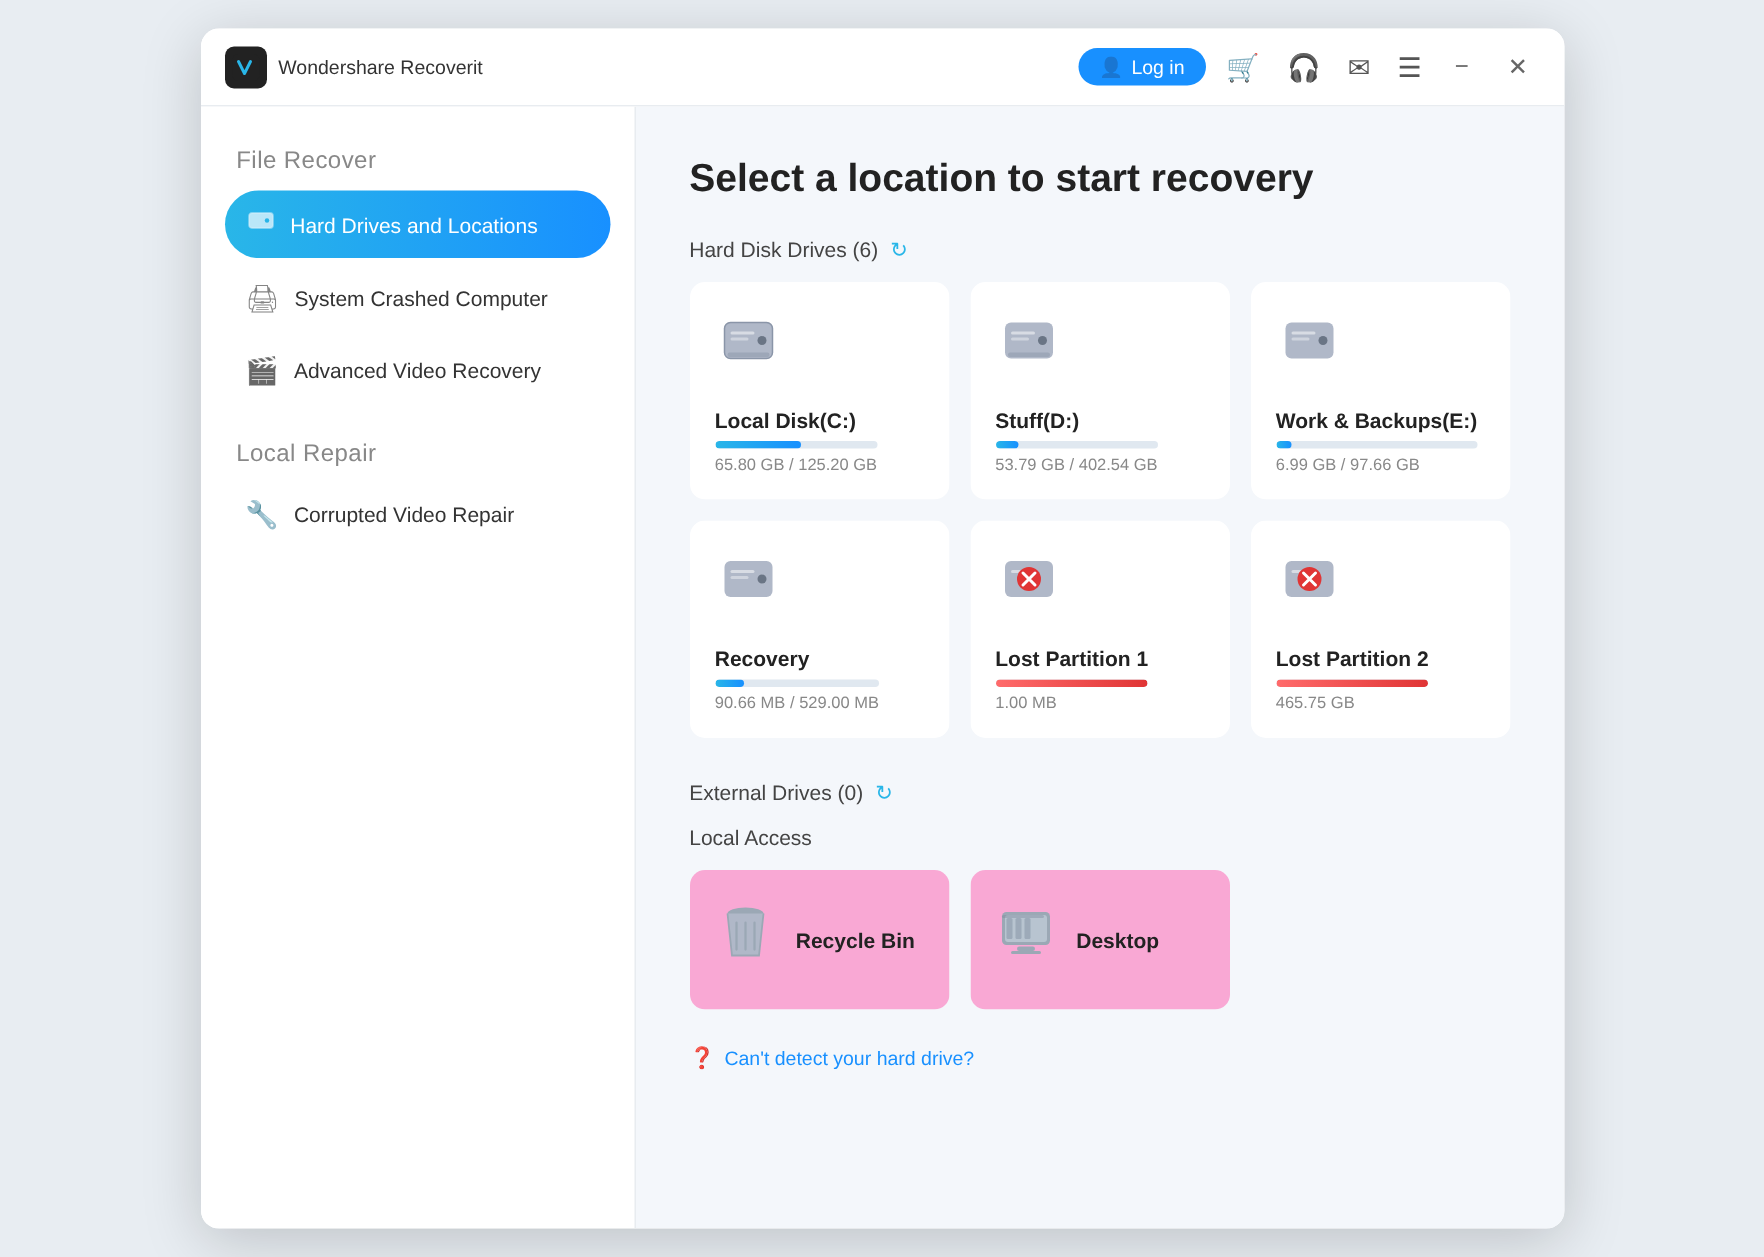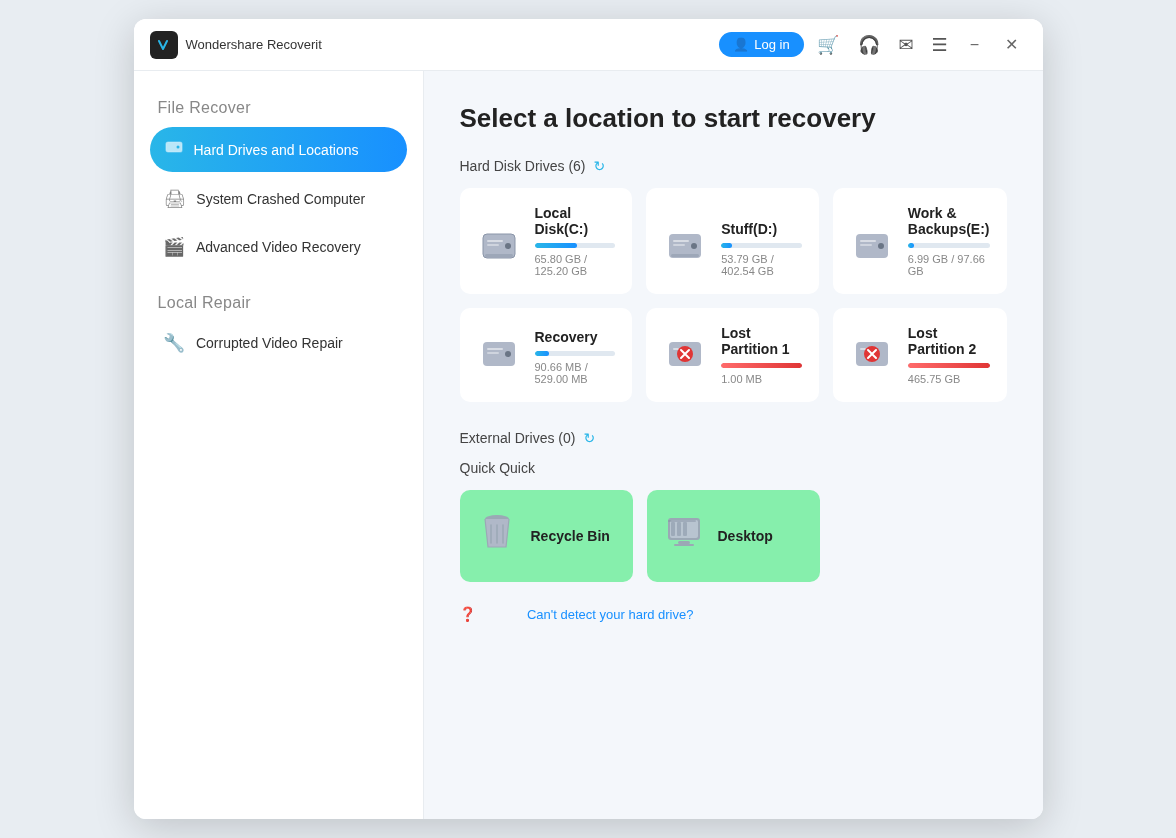--- a/index.html
+++ b/index.html
@@ -176,25 +176,26 @@
       display: grid;
       grid-template-columns: repeat(3, 1fr);
       gap: 14px;
       margin-bottom: 28px;
     }
     .drive-card {
       background: #fff;
       border-radius: 10px;
       padding: 16px;
       display: flex;
-      align-items: flex-end;
+      align-items: flex-start;
       gap: 14px;
       cursor: pointer;
       border: 1.5px solid transparent;
       transition: border-color 0.15s, box-shadow 0.15s;
+      flex-direction: column;
     }
     .drive-icon {
       font-size: 36px;
       flex-shrink: 0;
     }
     .drive-info { flex: 1; }
     .drive-name {
       font-size: 14px;
       font-weight: 600;
       color: #222;
@@ -219,21 +220,21 @@
     }
 
     
     .quick-access-grid {
       display: grid;
       grid-template-columns: repeat(3, 1fr);
       gap: 14px;
       margin-bottom: 24px;
     }
     .qa-card {
-      background: #86efac;
+      background: #f9a8d4;
       border-radius: 10px;
       padding: 20px 16px;
       display: flex;
       align-items: center;
       gap: 14px;
       cursor: pointer;
       border: 1.5px solid transparent;
       transition: border-color 0.15s, box-shadow 0.15s;
     }
     .qa-icon {
@@ -249,21 +250,20 @@
     .footer-link {
       display: flex;
       align-items: center;
       gap: 6px;
       margin-top: 8px;
     }
     .footer-link a {
       font-size: 13px;
       color: #1890ff;
       text-decoration: none;
-      margin-left: 44px;
     }
     .help-icon { color: #1890ff; font-size: 14px; }
   </style>
 </head>
 <body>
 
 <div class="app-window">
 
   <div class="title-bar">
     <div class="title-bar-left">
@@ -444,21 +444,21 @@
           </div>
         </div>
       </div>
 
       <div class="section-header">
         <span>External Drives (0)</span>
         <span class="refresh-icon">↻</span>
       </div>
 
       <div class="section-header" style="margin-top:4px;">
-        <span>Quick Quick</span>
+        <span>Local Access</span>
       </div>
 
       <div class="quick-access-grid">
 
         <div class="qa-card">
           <div class="qa-icon">
             <svg width="40" height="42" viewBox="0 0 40 42" fill="none">
               <ellipse cx="20" cy="8" rx="12" ry="4" fill="#9ba8b5"></ellipse>
               <path d="M8 8l3 28h18l3-28" fill="#b0b8c8" stroke="#9ba8b5" stroke-width="1.2"></path>
               <path d="M14 14v18M20 14v18M26 14v18" stroke="#9ba8b5" stroke-width="1.5" stroke-linecap="round"></path>

